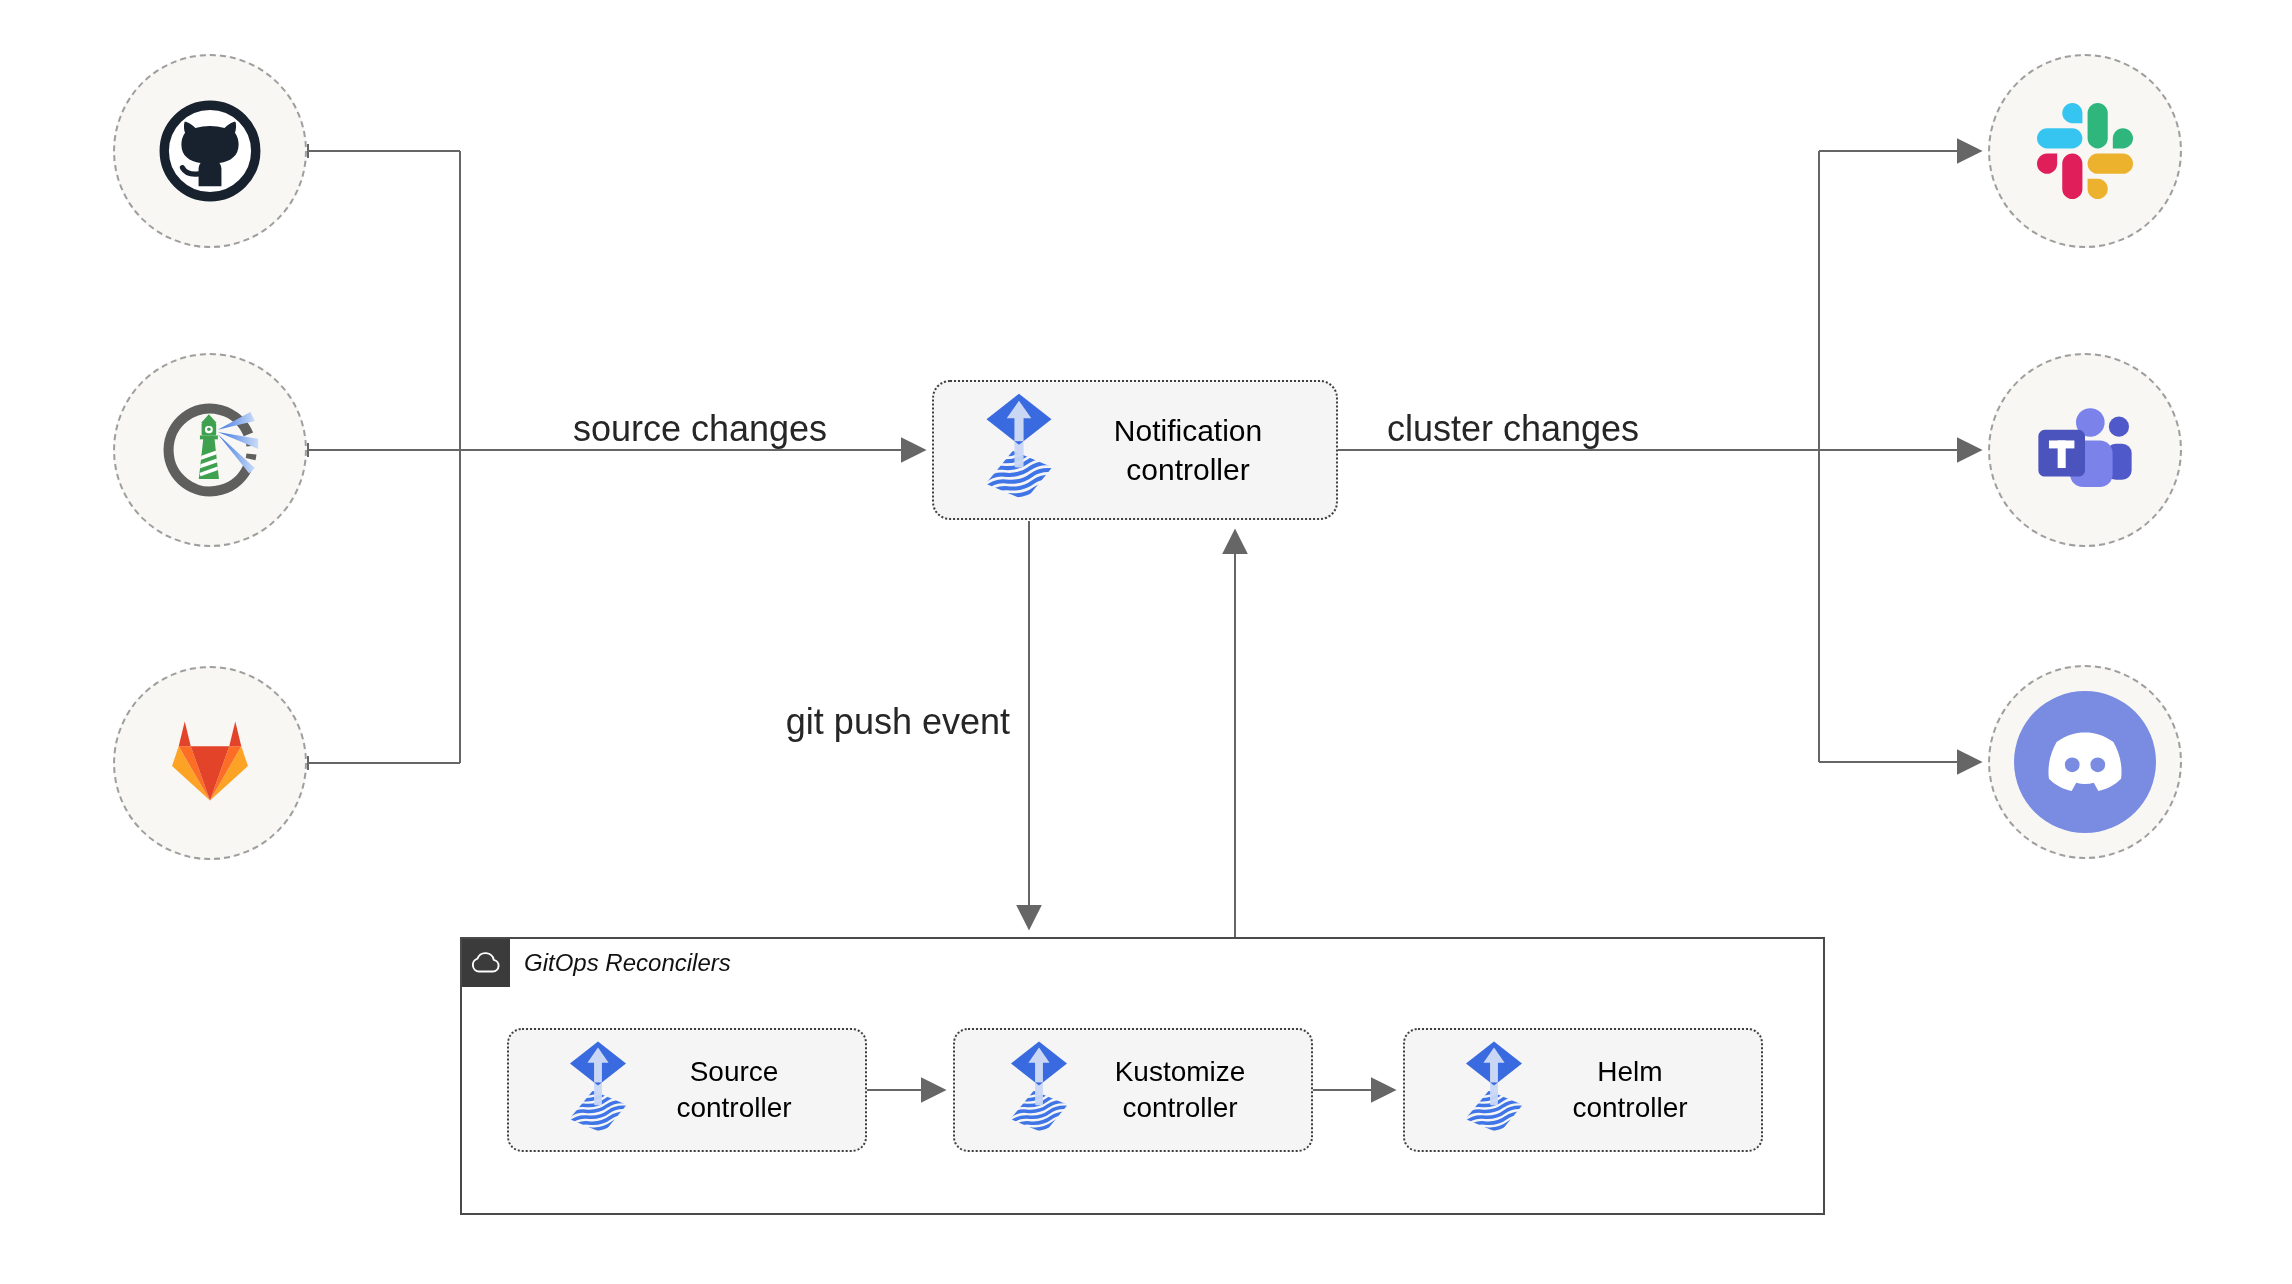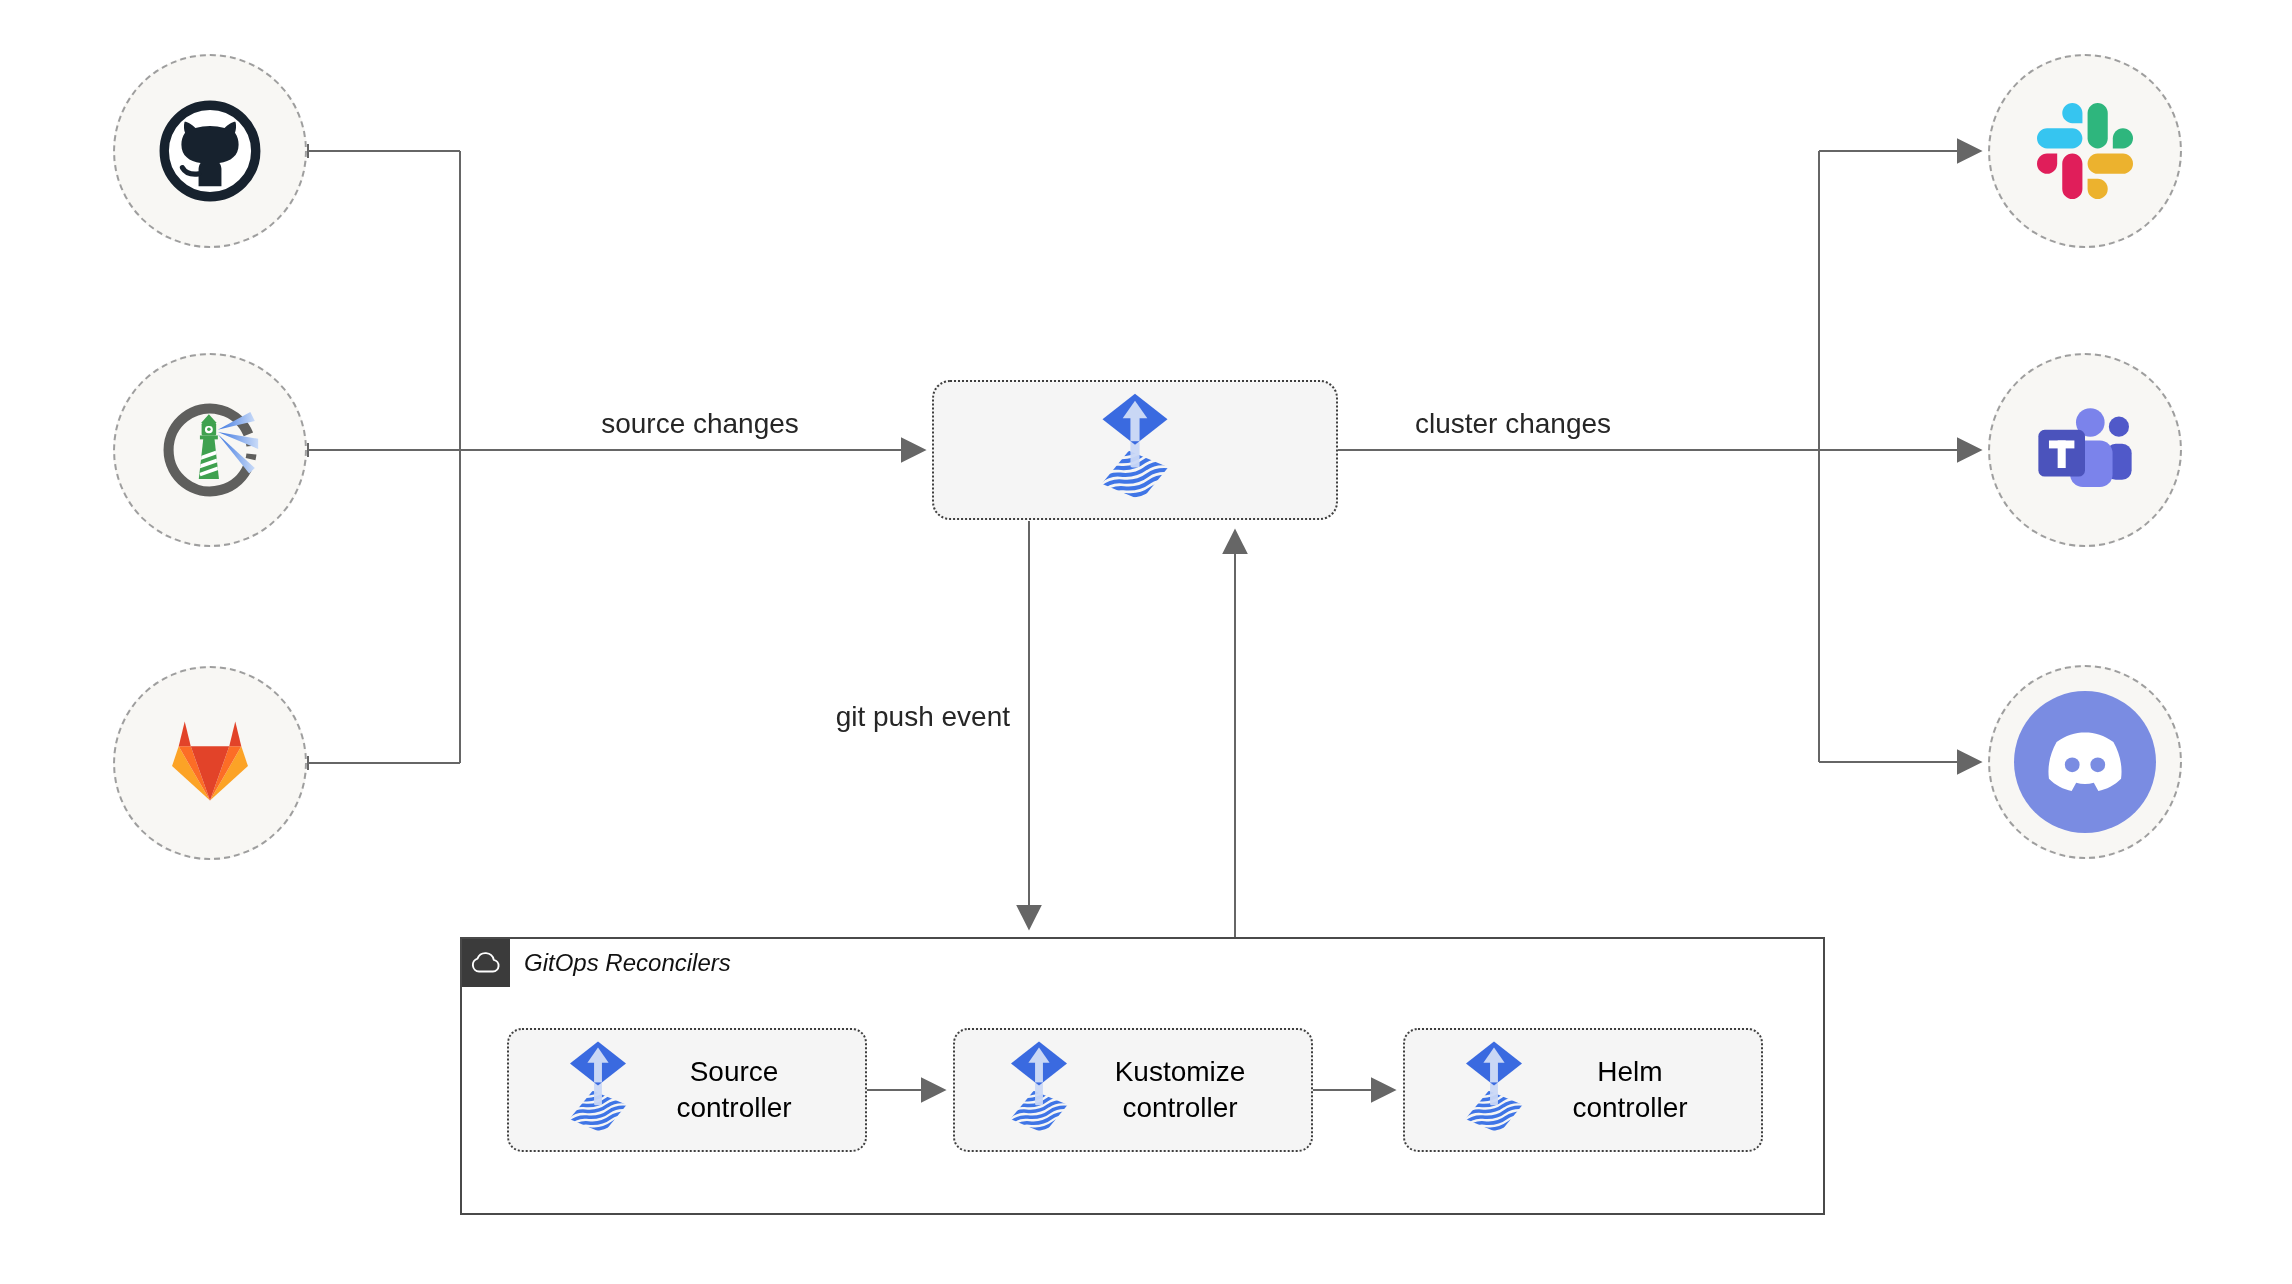--- a/index.html
+++ b/index.html
@@ -11,21 +11,21 @@
           display:flex;align-items:center;justify-content:center;z-index:2;}
   .node{position:absolute;background:#f5f5f5;border:2px dotted #3e3e3e;border-radius:18px;
         box-sizing:border-box;display:flex;align-items:center;justify-content:center;
         gap:18px;z-index:2;}
   .node .label{color:#000;text-align:center;line-height:1.3;}
   .node-big{font-size:30px;}
   .node-small{font-size:28px;border-radius:15px;}
   .node-big .flux-slot svg{width:88px;height:116px;}
   .node-small .flux-slot svg{width:76px;height:100px;}
   .flux-slot{display:flex;align-items:center;justify-content:center;}
-  .edge-label{position:absolute;font-size:28px;color:#262626;z-index:2;white-space:nowrap;}
+  .edge-label{position:absolute;font-size:36px;color:#262626;z-index:2;white-space:nowrap;}
   .group{position:absolute;left:460px;top:937px;width:1365px;height:278px;
          border:2px solid #4a4a4a;background:#ffffff;box-sizing:border-box;z-index:0;}
   .group-badge{position:absolute;left:0;top:0;width:48px;height:48px;background:#3b3b3b;
                display:flex;align-items:center;justify-content:center;}
   .group-title{position:absolute;left:62px;top:0;height:48px;display:flex;align-items:center;
                font-size:24px;color:#111;font-style:italic;}
 </style>
 </head>
 <body>
 
@@ -160,20 +160,21 @@
       <path d="M6 102 q 14 -9 28 -4 q 16 6 30 0 q 13 -5 28 2"></path>
       <path d="M6 110 q 14 -9 28 -4 q 16 6 30 0 q 13 -5 28 2"></path>
       <path d="M6 118 q 14 -9 28 -4 q 16 6 30 0 q 13 -5 28 2"></path>
     </g>
     <rect x="44.8" y="56" width="10.4" height="30" rx="2" fill="#c9d7f5" opacity="0.95"></rect>
     <polygon points="50,2 87,31 50,60 13,31" fill="#3a6ae0"></polygon>
     <rect x="44.8" y="26" width="10.4" height="30" fill="#c9d7f5"></rect>
     <polygon points="50,10 64,30 36,30" fill="#c9d7f5"></polygon>
   </svg>
 </span>
+    <span class="label" style="width:215px;">Notification controller</span>
   </div>
 
   <div class="edge-label" style="left:550px;top:408px;width:300px;text-align:center;">source changes</div>
   <div class="edge-label" style="left:1363px;top:408px;width:300px;text-align:center;">cluster changes</div>
   <div class="edge-label" style="left:710px;top:701px;width:300px;text-align:right;">git push event</div>
 
   <div class="group">
     <div class="group-badge">
       <svg width="32" height="24" viewBox="0 0 30 22" xmlns="http://www.w3.org/2000/svg">
         <path d="M8.5 19h13a5.5 5.5 0 0 0 .8-10.9A8 8 0 0 0 7 6.9 6.2 6.2 0 0 0 8.5 19z" fill="none" stroke="#ffffff" stroke-width="1.8" stroke-linejoin="round"></path>

